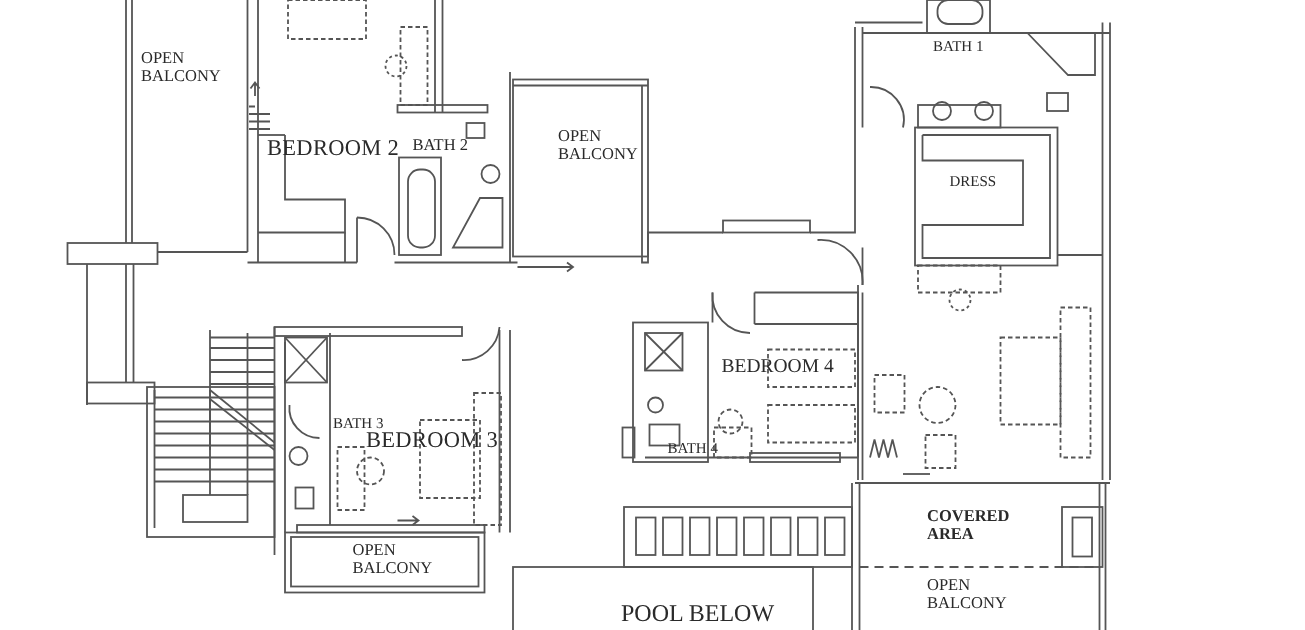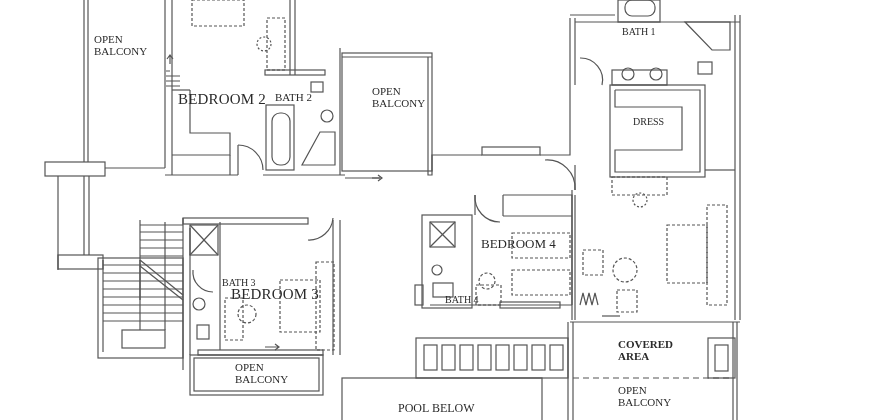--- a/index.html
+++ b/index.html
@@ -239,28 +239,28 @@
   </div>
   <div class="lbl sm room" style="left:481px;top:237px;font-size:13px;">
     <span>BEDROOM 4</span>
   </div>
   <div class="lbl sm room" style="left:445px;top:256px;font-size:10px;margin-top:39px;">
     <span>BATH 4</span>
   </div>
   <div class="lbl sm room" style="left:193px;top:278px;font-size:10px;margin-left:29px;">
     <span>BATH 3</span>
   </div>
-  <div class="lbl lg room" style="left:231px;top:287px;">
+  <div class="lbl lg room" style="left:244px;top:287px;">
     <span>BEDROOM 3</span>
   </div>
   <div class="lbl sm room" style="left:235px;top:362px;">
     <div>OPEN</div>
     <div>BALCONY</div>
   </div>
-  <div class="lbl sm room" style="left:398px;top:402px;font-size:12px;">
+  <div class="lbl sm room" style="left:414px;top:402px;font-size:16px;">
     <span>POOL BELOW</span>
   </div>
   <div class="lbl sm room" style="left:618px;top:339px;font-weight:bold;">
     <div>COVERED</div>
     <div>AREA</div>
   </div>
   <div class="lbl sm room" style="left:618px;top:385px;">
     <div>OPEN</div>
     <div>BALCONY</div>
   </div>

